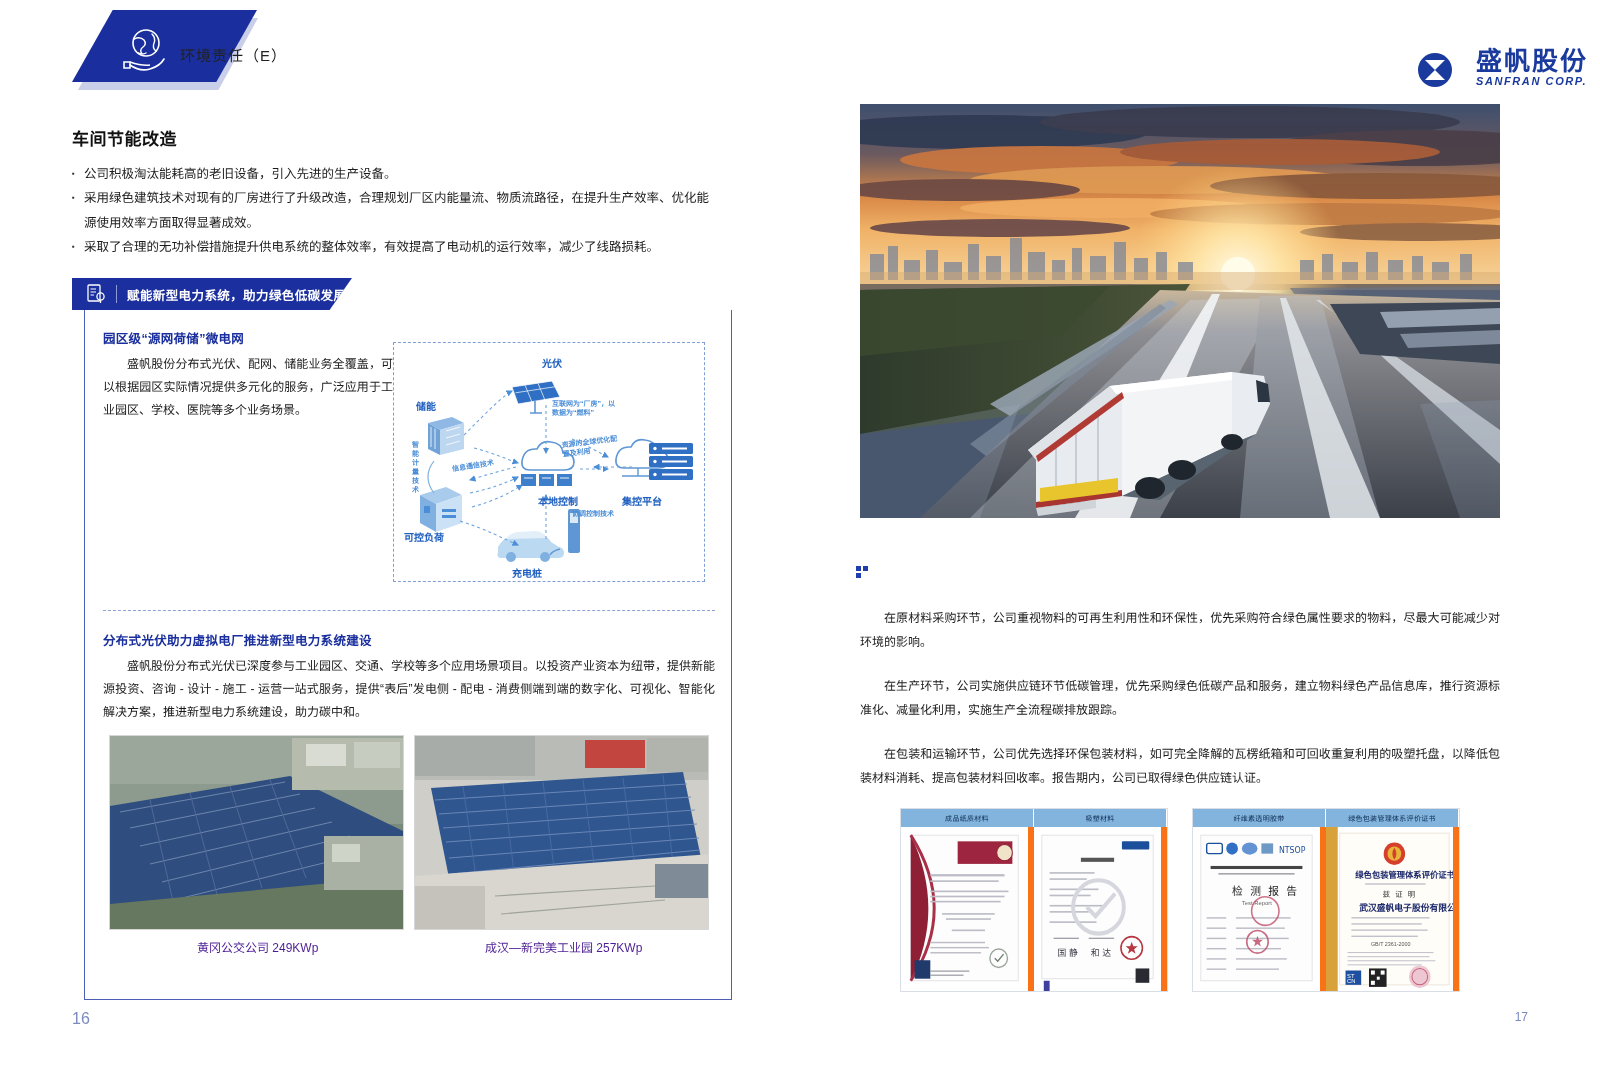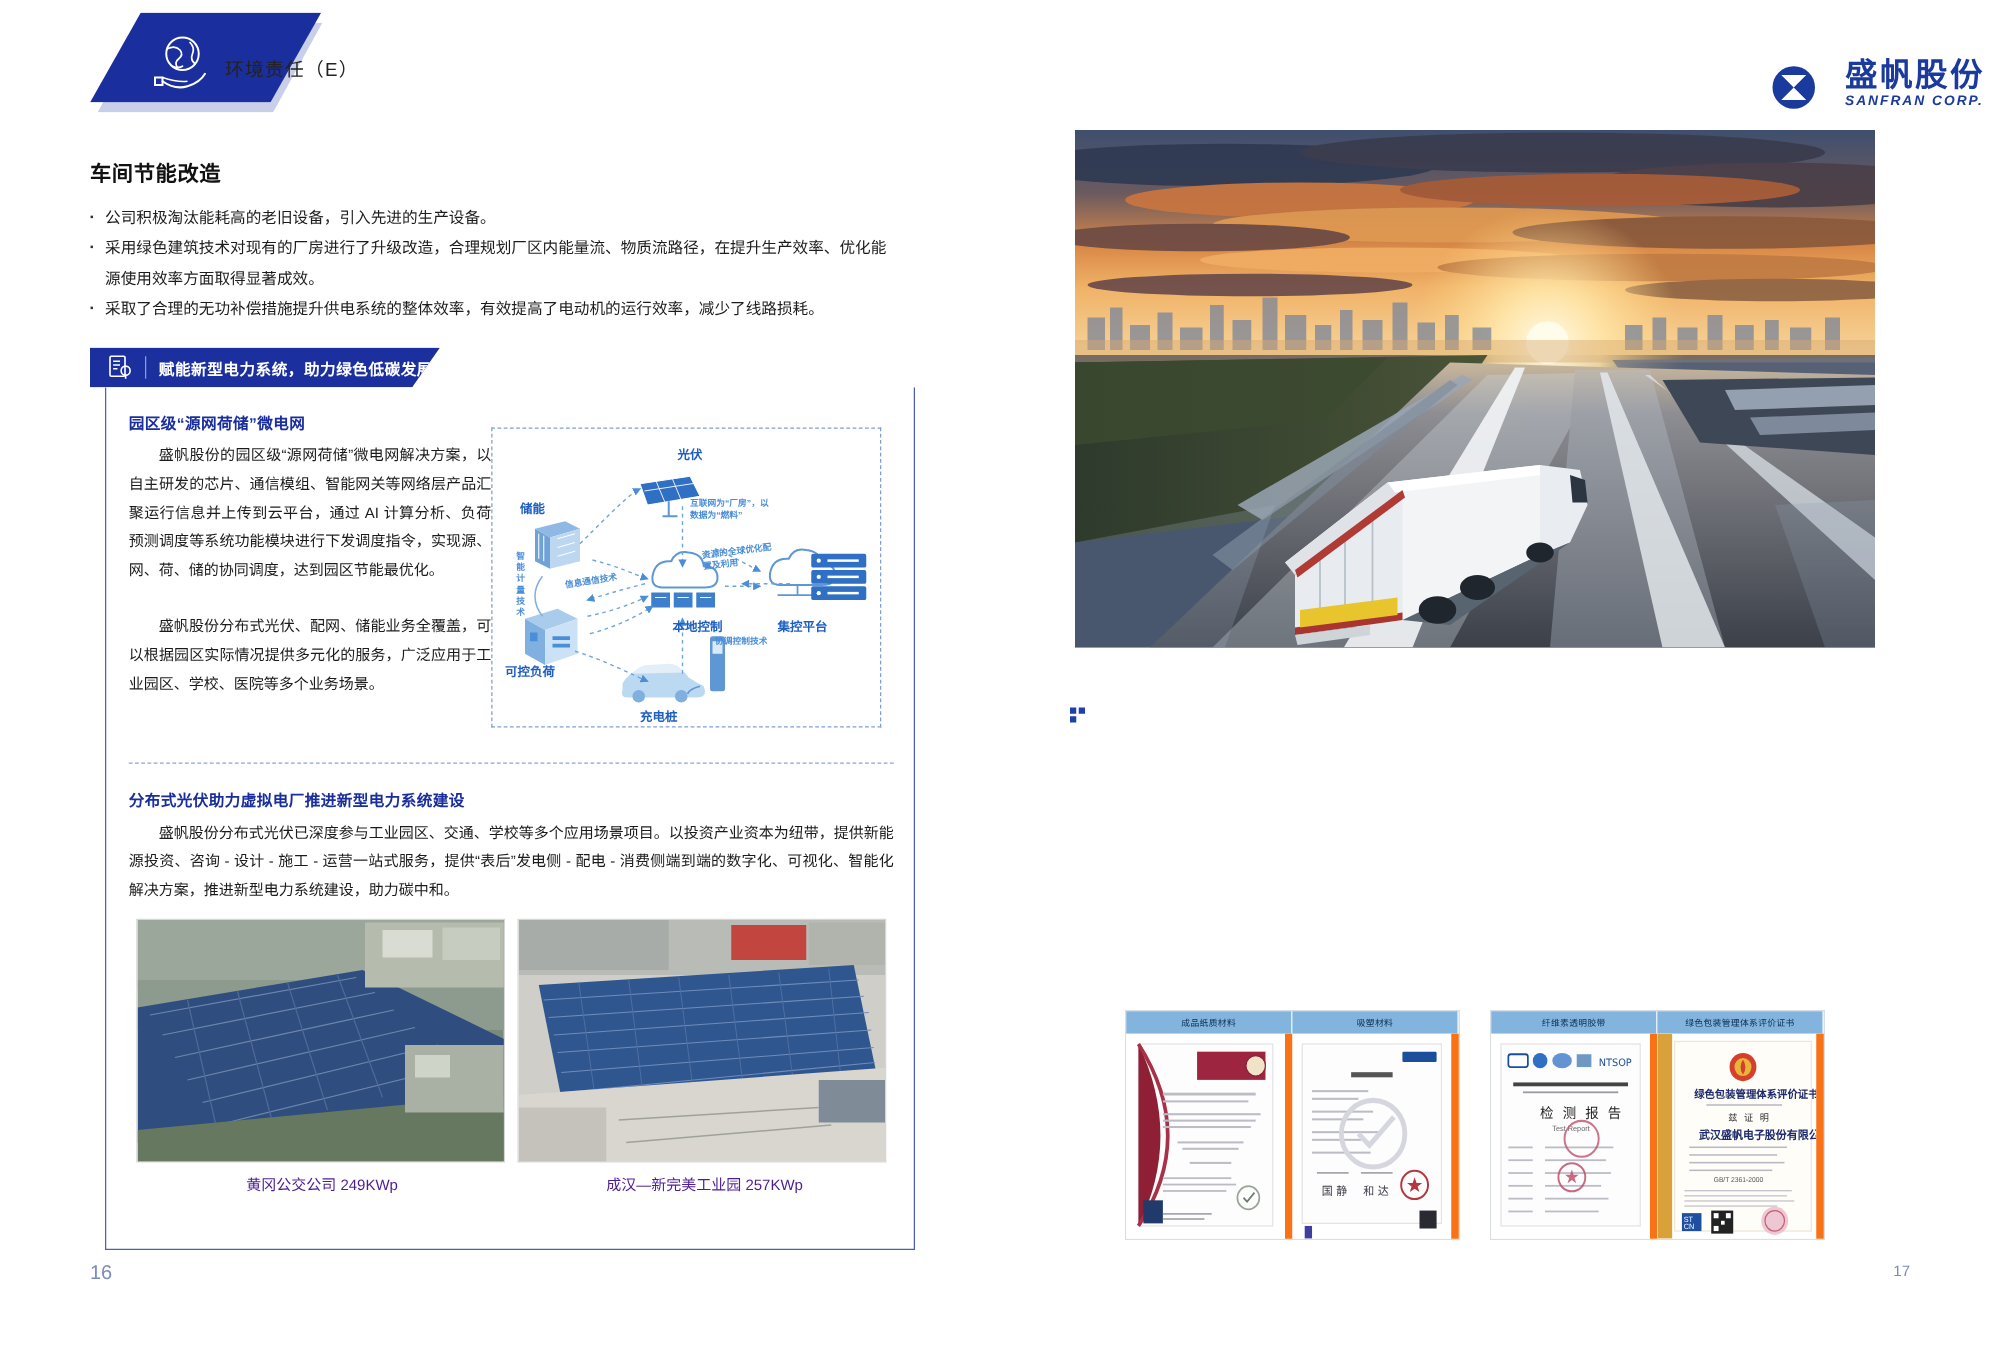--- a/index.html
+++ b/index.html
@@ -168,21 +168,20 @@
         </svg>
         <div class="ribbon-div"></div>
         <div class="ribbon-txt">赋能新型电力系统，助力绿色低碳发展</div>
       </div>
     </div>
 
     <div class="card">
 
       <div class="art1">
         <div class="art-h">园区级“源网荷储”微电网</div>
-        <div class="art-p">盛帆股份的园区级“源网荷储”微电网解决方案，以自主研发的芯片、通信模组、智能网关等网络层产品汇聚运行信息并上传到云平台，通过 AI 计算分析、负荷预测调度等系统功能模块进行下发调度指令，实现源、网、荷、储的协同调度，达到园区节能最优化。</div>
         <div class="art-p">盛帆股份分布式光伏、配网、储能业务全覆盖，可以根据园区实际情况提供多元化的服务，广泛应用于工业园区、学校、医院等多个业务场景。</div>
       </div>
 
       <div class="diagram">
         <svg viewBox="0 0 312 240" width="312" height="240">
           <defs>
             <marker id="ah" markerWidth="6" markerHeight="6" refX="5" refY="3" orient="auto">
               <path d="M0,0 L6,3 L0,6 Z" fill="#4b8ed8"></path>
             </marker>
           </defs>
@@ -511,20 +510,25 @@
         </g>
       </svg>
     </div>
 
     <div class="rsec-bullet">
       <i style="left:0; top:0;"></i>
         <i style="left:7px; top:0;"></i>
         <i style="left:0; top:7px;"></i>
     </div>
 
+    <div class="rbody">
+      <p>在原材料采购环节，公司重视物料的可再生利用性和环保性，优先采购符合绿色属性要求的物料，尽最大可能减少对环境的影响。</p>
+      <p>在生产环节，公司实施供应链环节低碳管理，优先采购绿色低碳产品和服务，建立物料绿色产品信息库，推行资源标准化、减量化利用，实施生产全流程碳排放跟踪。</p>
+      <p>在包装和运输环节，公司优先选择环保包装材料，如可完全降解的瓦楞纸箱和可回收重复利用的吸塑托盘，以降低包装材料消耗、提高包装材料回收率。报告期内，公司已取得绿色供应链认证。</p>
+    </div>
 
     <div class="certs">
 
       <div class="cert-group">
         <div class="cert-col">
           <div class="cert-hd">成品纸质材料</div>
           <div class="cert-body">
             <svg viewBox="0 0 130 160" width="100%" height="100%" preserveAspectRatio="none">
               <rect width="130" height="160" fill="#fff"></rect>
               <rect x="10" y="8" width="110" height="142" fill="#fdfdfd" stroke="#e3e3e8"></rect>

